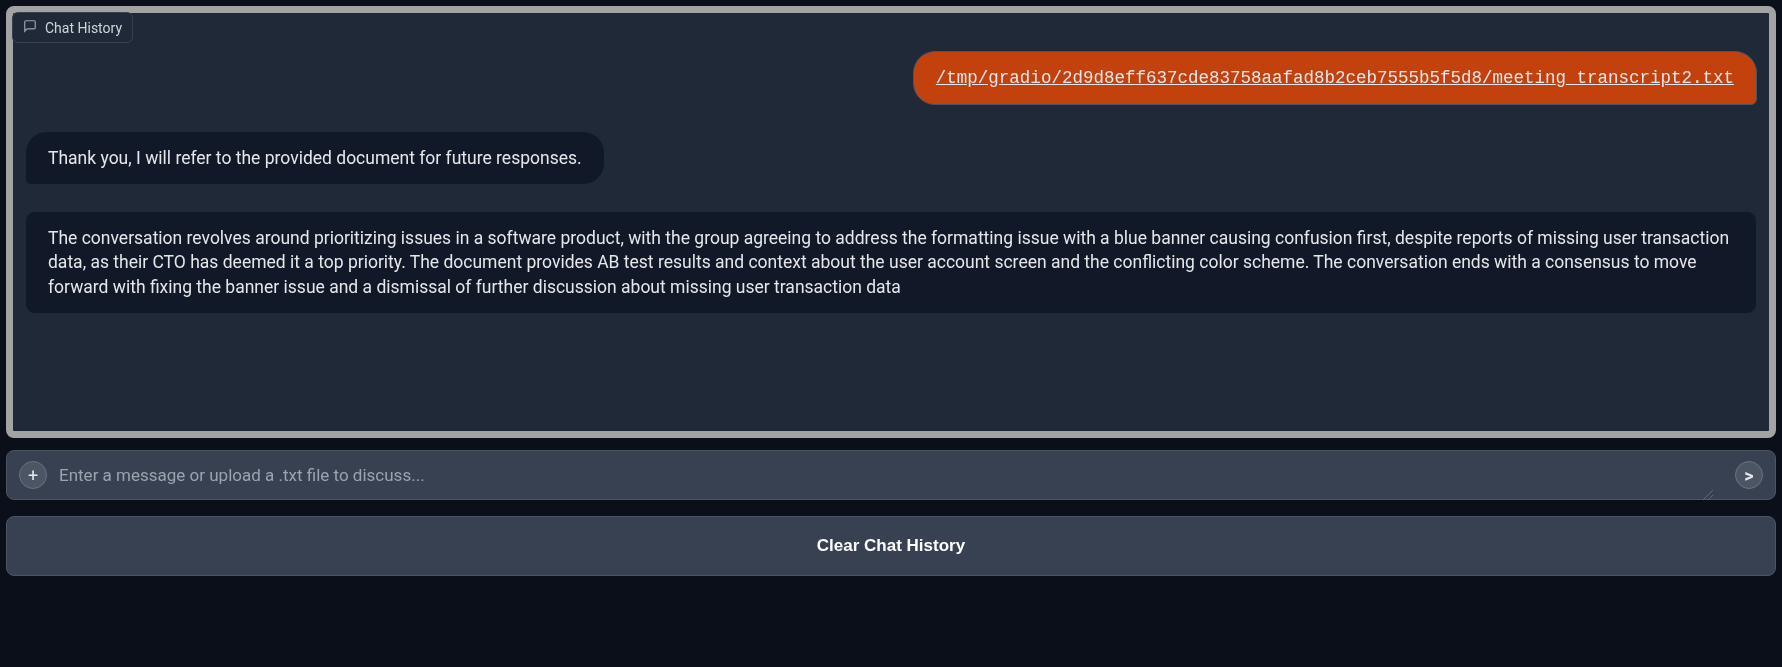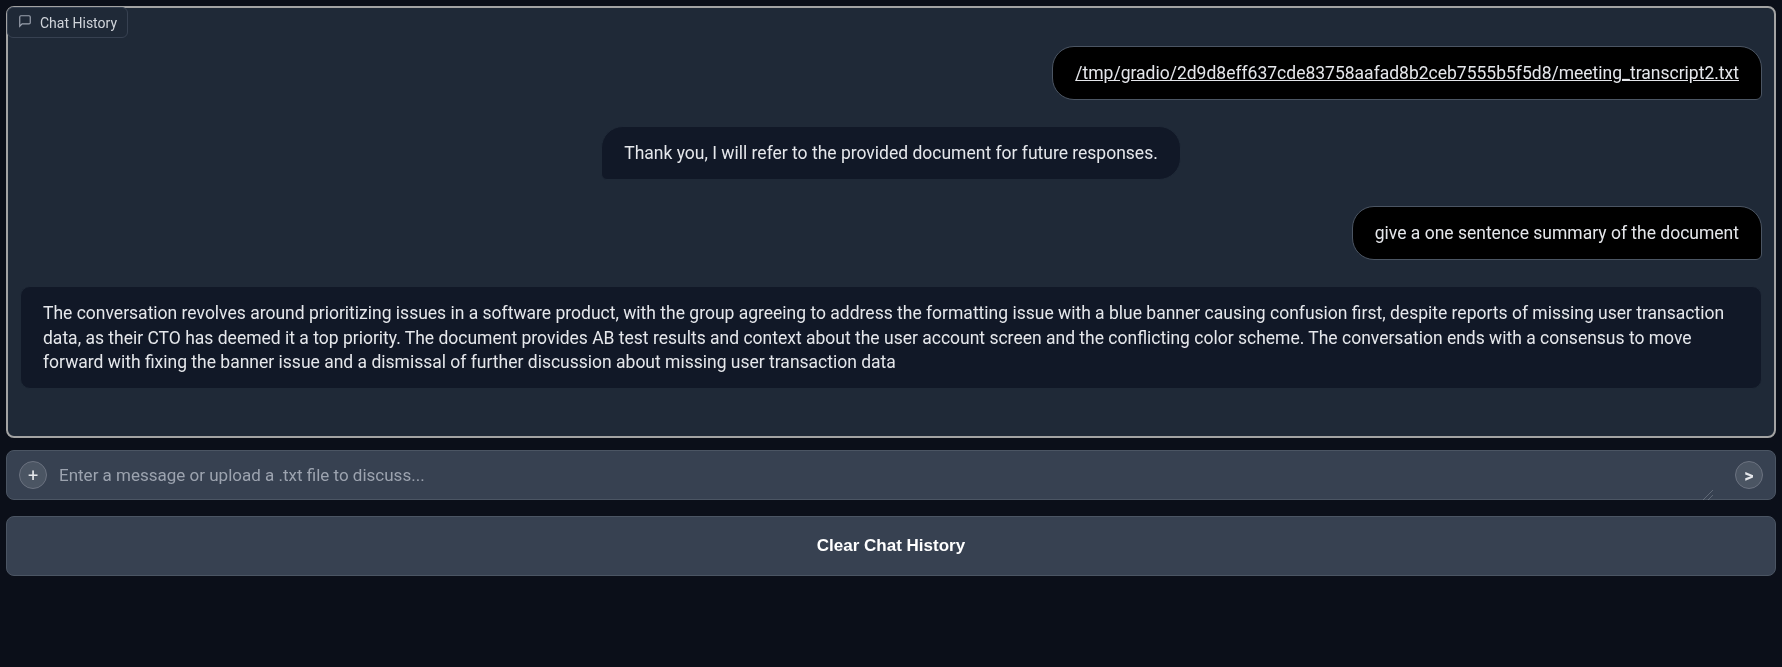--- a/index.html
+++ b/index.html
@@ -10,21 +10,21 @@
 body {
   background: #0b0f19;
   font-family: -apple-system, BlinkMacSystemFont, "Segoe UI", Roboto, sans-serif;
   color: #e5e7eb;
   padding: 6px;
   width: 1782px;
   height: 667px;
   overflow: hidden;
 }
 .chat-container {
-  border: 2px solid #a3a3a3;
+  border: 7px solid #a3a3a3;
   border-radius: 8px;
   background: #1f2937;
   position: relative;
   height: 432px;
 }
 .header-tab {
   position: absolute;
   top: -1px;
   left: -1px;
   background: #1f2937;
@@ -48,33 +48,34 @@
   padding: 38px 12px 12px 12px;
 }
 .message-row {
   display: flex;
   margin-bottom: 26px;
 }
 .message-row.user {
   justify-content: flex-end;
 }
 .message-row.bot {
-  justify-content: center;
+  justify-content: flex-start;
 }
 .message-bubble {
   padding: 14px 22px;
   border-radius: 22px;
   font-size: 17.5px;
   line-height: 1.38;
 }
 .message-bubble.user {
-  background: #000000;
+  background: #c2410c;
   border: 1px solid #4b5563;
   color: #e5e7eb;
   border-bottom-right-radius: 6px;
+  font-family: Liberation Mono, monospace;
 }
 .message-bubble.user.file a {
   color: #e5e7eb;
   text-decoration: underline;
 }
 .message-bubble.bot {
   background: #111827;
   border: 1px solid #1f2937;
   color: #e5e7eb;
   border-bottom-left-radius: 6px;
@@ -167,23 +168,20 @@
     <div class="message-row user">
       <div class="message-bubble user file">
         <a href="#">/tmp/gradio/2d9d8eff637cde83758aafad8b2ceb7555b5f5d8/meeting_transcript2.txt</a>
       </div>
     </div>
 
     <div class="message-row bot">
       <div class="message-bubble bot">Thank you, I will refer to the provided document for future responses.</div>
     </div>
 
-    <div class="message-row user">
-      <div class="message-bubble user">give a one sentence summary of the document</div>
-    </div>
 
     <div class="message-row bot" style="margin-bottom:0;">
       <div class="message-bubble bot wide">The conversation revolves around prioritizing issues in a software product, with the group agreeing to address the formatting issue with a blue banner causing confusion first, despite reports of missing user transaction data, as their CTO has deemed it a top priority. The document provides AB test results and context about the user account screen and the conflicting color scheme. The conversation ends with a consensus to move forward with fixing the banner issue and a dismissal of further discussion about missing user transaction data</div>
     </div>
   </div>
 </div>
 
 <div class="input-bar">
   <div class="circle-btn">
     <span>+</span>

